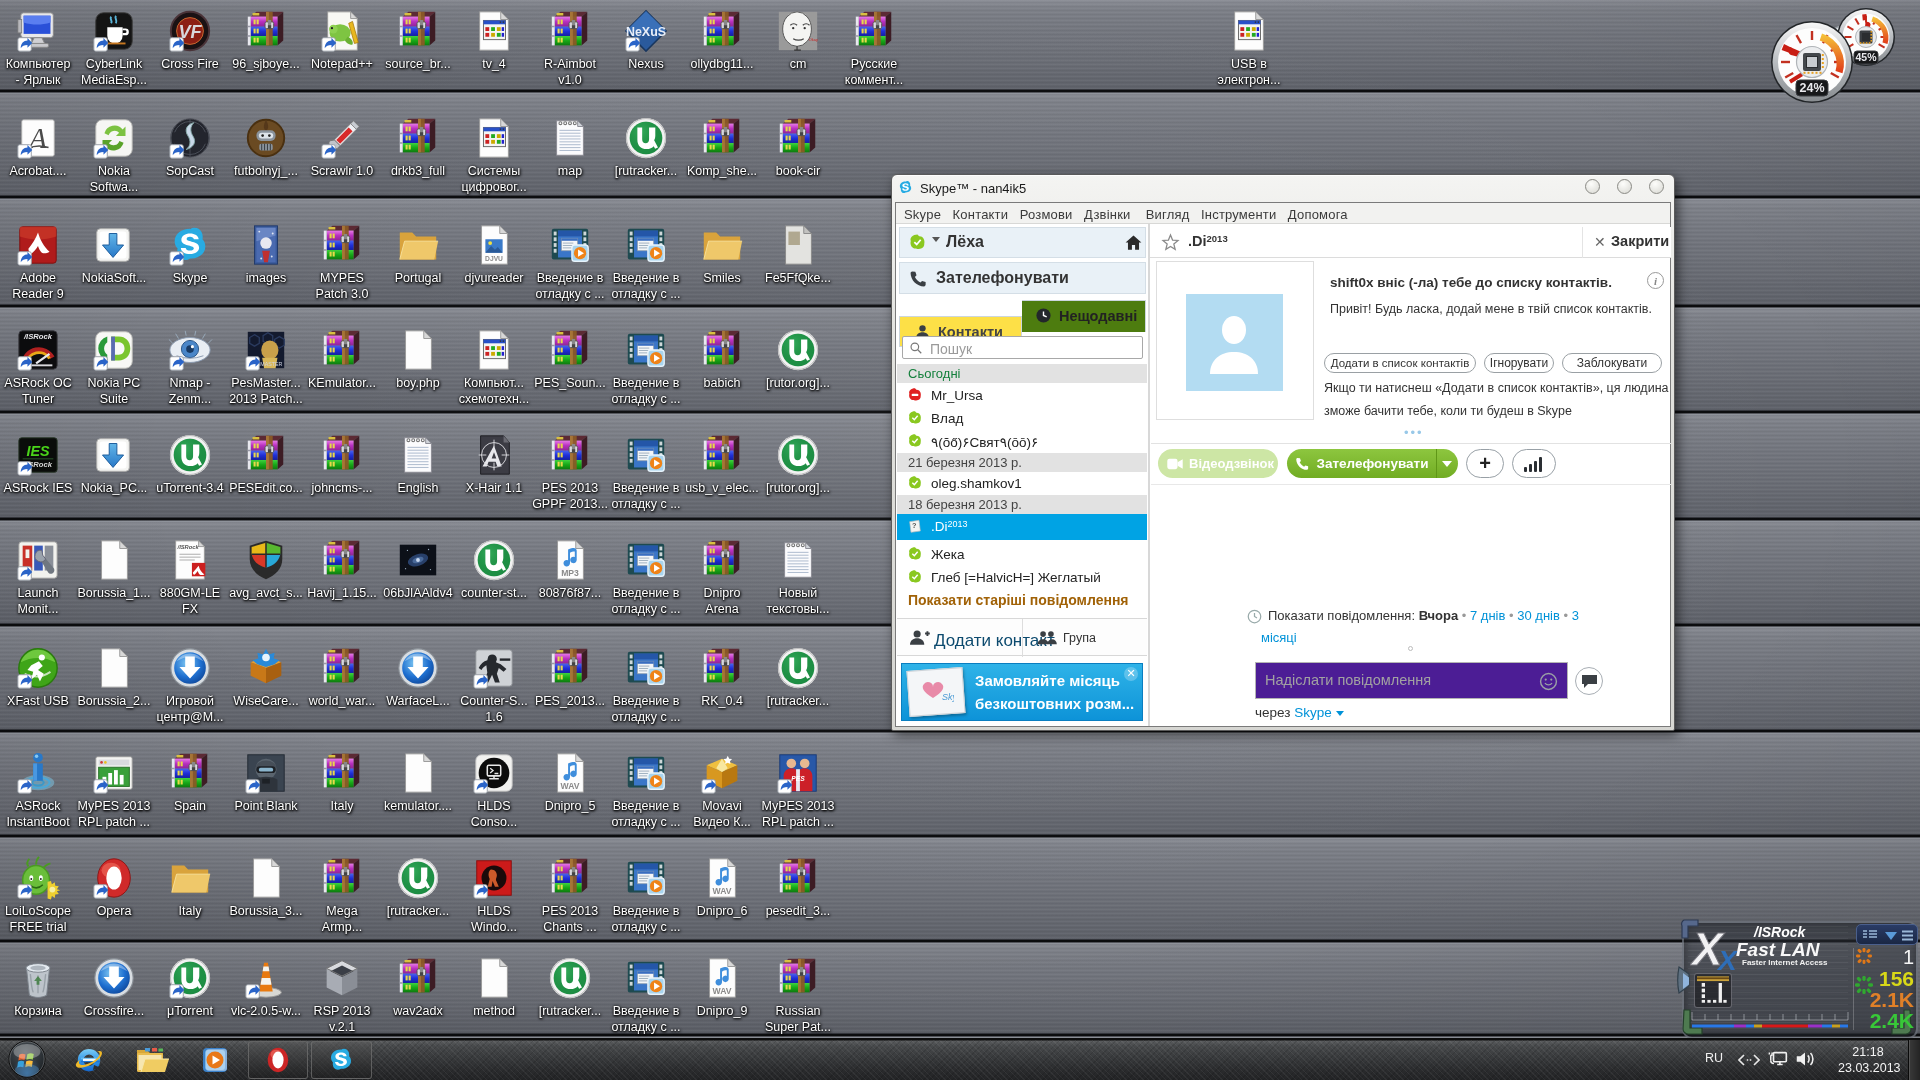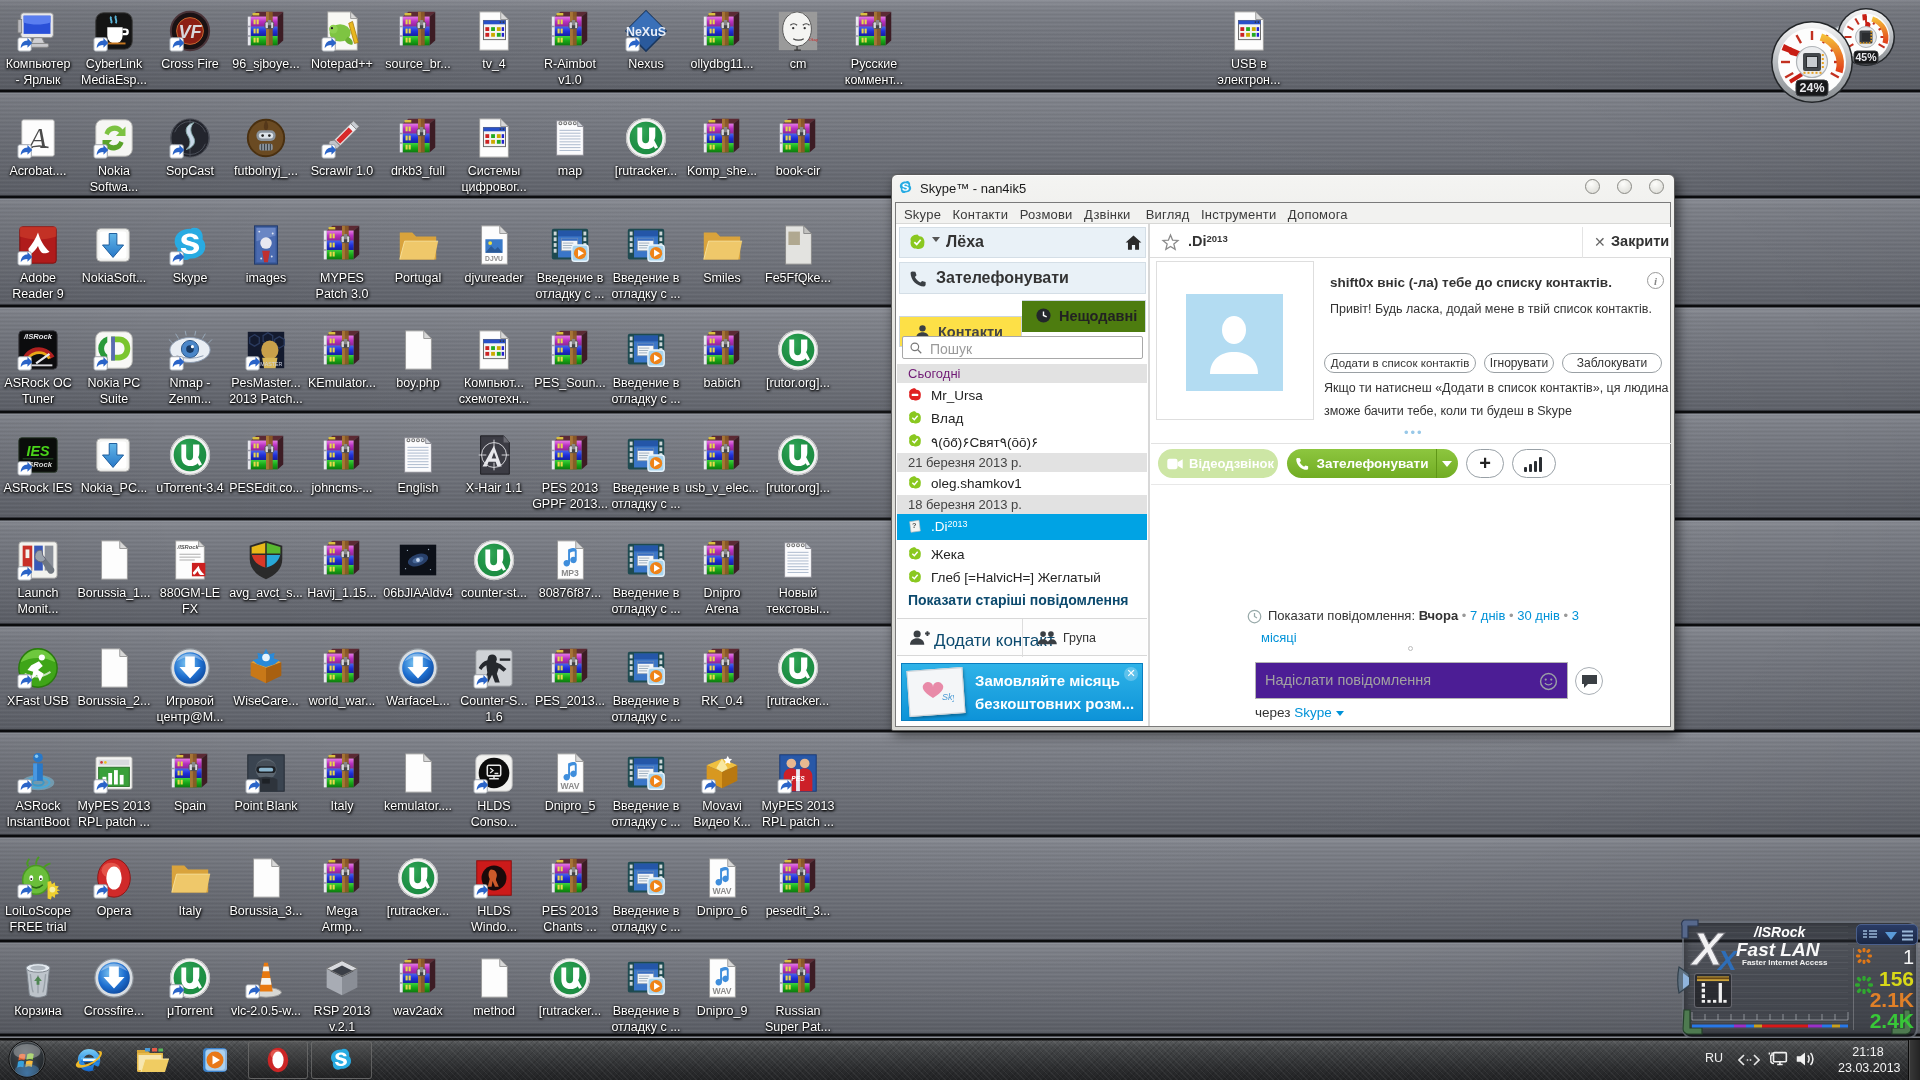--- a/index.html
+++ b/index.html
@@ -1321,21 +1321,21 @@
  <div style="position:absolute;left:37px;top:7px;font-size:14.5px;font-weight:bold;color:#222">Нещодавні</div>
 </div>
 <div class="sk" style="left:902px;top:336px;width:241px;height:23px;background:#fff;border:1px solid #a8a8a8;border-radius:2px">
  <svg style="position:absolute;left:6px;top:4px" width="14" height="14" viewBox="0 0 24 24">
       <circle cx="10" cy="10" r="6.5" fill="none" stroke="#777" stroke-width="2"></circle>
       <path d="M15 15 l6 6" stroke="#777" stroke-width="2"></path>
     </svg>
  <div style="position:absolute;left:27px;top:4px;font-size:14px;color:#9a9a9a">Пошук</div>
 </div>
 <div class="sk" style="left:897px;top:362px;width:250px;height:256px;background:#fff">
-    <div style="position:absolute;left:0;top:2px;width:250px;height:19px;background:#e2e2e2;color:#701a75;font-size:13px;padding:2px 0 0 11px">Сьогодні</div>
+    <div style="position:absolute;left:0;top:2px;width:250px;height:19px;background:#e2e2e2;color:#15803d;font-size:13px;padding:2px 0 0 11px">Сьогодні</div>
     <div style="position:absolute;left:0;top:22px;width:291px;height:23px">
       <svg style="position:absolute;left:10px;top:3px" width="16" height="16" viewBox="0 0 24 24">
         <path d="M12 2 C6 2 2 6 3.5 10 C2 16 6 20 10 19.5 C16 22 21 18 20.5 14 C22 8 18 3.5 14 4.2z" fill="#e02020"></path>
         <rect x="7" y="10" width="10" height="3.6" rx="1.4" fill="#fff"></rect>
       </svg>
       <div style="position:absolute;left:34px;top:4px;font-size:13.5px;color:#222">Mr_Ursa</div>
     </div>
     <div style="position:absolute;left:0;top:45px;width:250px;height:23px">
       <svg style="position:absolute;left:10px;top:3px" width="16" height="16" viewBox="0 0 24 24">
         <path d="M12 2 C6 2 2 6 3.5 10 C2 16 6 20 10 19.5 C16 22 21 18 20.5 14 C22 8 18 3.5 14 4.2z" fill="#8ac820"></path>
@@ -1373,21 +1373,21 @@
       </svg>
       <div style="position:absolute;left:34px;top:4px;font-size:13.5px;color:#222">Жека</div>
     </div>
     <div style="position:absolute;left:0;top:204px;width:250px;height:23px">
       <svg style="position:absolute;left:10px;top:3px" width="16" height="16" viewBox="0 0 24 24">
         <path d="M12 2 C6 2 2 6 3.5 10 C2 16 6 20 10 19.5 C16 22 21 18 20.5 14 C22 8 18 3.5 14 4.2z" fill="#8ac820"></path>
         <path d="M8 11.5 l3 3 5-6" stroke="#fff" stroke-width="2.2" fill="none"></path>
       </svg>
       <div style="position:absolute;left:34px;top:4px;font-size:13.5px;color:#222">Глеб [=HalvicH=] Жеглатый</div>
     </div>
-    <div style="position:absolute;left:11px;top:230px;font-size:14px;font-weight:bold;color:#0c4a6e">Показати старіші повідомлення</div>
+    <div style="position:absolute;left:11px;top:230px;font-size:14px;font-weight:bold;color:#a16207">Показати старіші повідомлення</div>
   </div>
 <div class="sk" style="left:897px;top:618px;width:250px;height:38px;background:#fdfdfd;border-top:1px solid #d8d8d8;border-bottom:1px solid #d8d8d8">
  <svg style="position:absolute;left:12px;top:9px" width="21" height="19" viewBox="0 0 26 24">
       <circle cx="10" cy="7.5" r="4.5" fill="#3a3f44"></circle>
       <path d="M1 21 c0-5 4-8 9-8 s9 3 9 8z" fill="#3a3f44"></path>
       <path d="M20 7 h6 M23 4 v6" stroke="#3a3f44" stroke-width="2.4"></path>
     </svg>
  <div style="position:absolute;left:37px;top:12px;font-size:17px;color:#0c4a6e">Додати контакт</div>
  <div style="position:absolute;left:125px;top:0;width:1px;height:38px;background:#ddd"></div>
  <svg style="position:absolute;left:139px;top:10px" width="22" height="18" viewBox="0 0 28 22">

